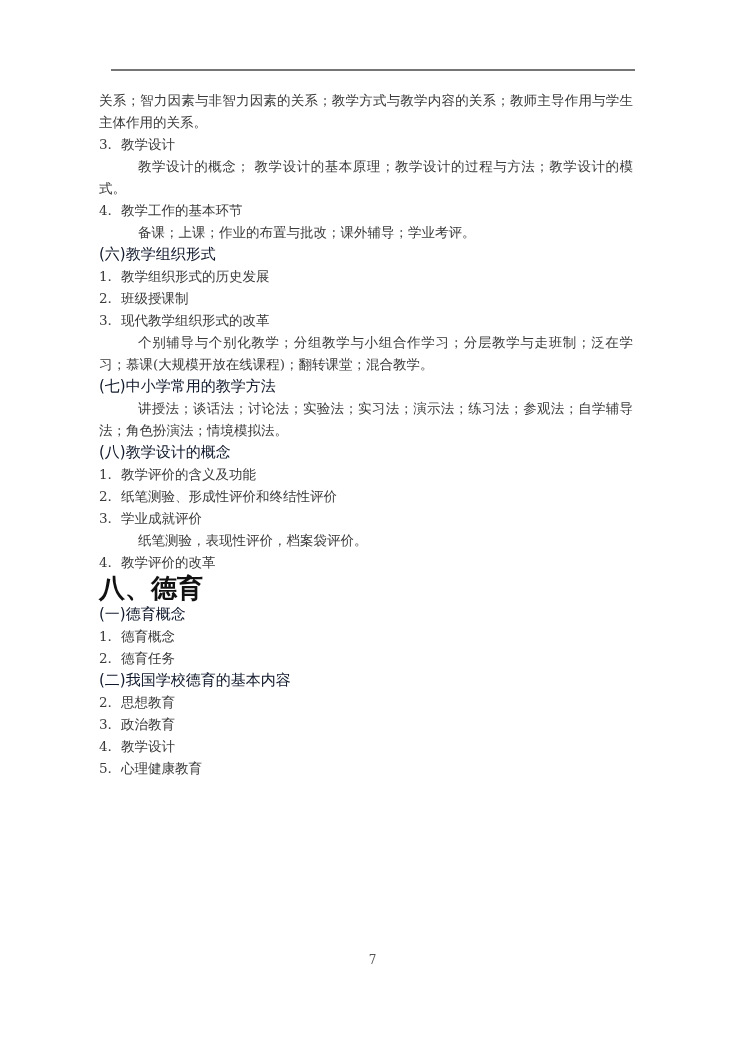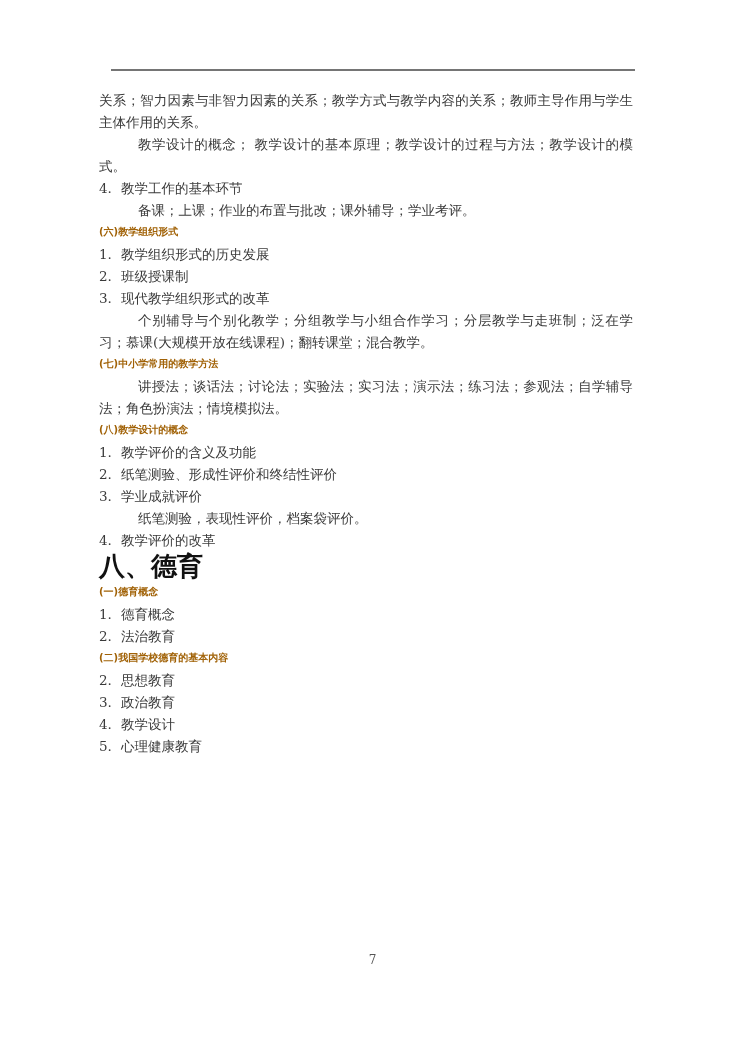--- a/index.html
+++ b/index.html
@@ -28,24 +28,24 @@
     font-size: 13.5px;
     line-height: 22px;
   }
   .content p { margin: 0; padding: 0; }
   .para-flush  { text-align: justify; text-indent: 0; }
   .para-indent { text-align: justify; text-indent: 39px; }
   .item { padding-left: 39px; }
   .item .num { margin-right: 9px; }
   .sec-h {
     font-family: "DejaVu Sans", sans-serif;
-    font-weight: bold;
-    font-size: 10px;
+    font-weight: normal;
+    font-size: 15px;
     line-height: 22px;
-    color: #a16207;
+    color: #0f172a;
     margin: 0;
     padding: 0;
   }
   .sec6-h { margin: 11px 0 9px 13px; }
   .sec7-h { margin: 15px 0 9px 13px; }
   .sec8-h { margin: 20px 0 8px 13px; }
   .d1-h   { margin: 25px 0 11px 13px; }
   .d2-h   { margin: 18px 0 16px 13px; }
   .chapter-h {
     font-family: "DejaVu Sans", sans-serif;
@@ -71,20 +71,23 @@
 </head>
 <body>
 
 <div class="page">
   <div class="header-rule"></div>
 
   <div class="content">
 
     <p class="para-flush">关系；智力因素与非智力因素的关系；教学方式与教学内容的关系；教师主导作用与学生主体作用的关系。</p>
 
+    <p class="item">
+      <span class="num">3.</span><span>教学设计</span>
+    </p>
     <p class="para-indent">教学设计的概念； 教学设计的基本原理；教学设计的过程与方法；教学设计的模式。</p>
     <p class="item">
       <span class="num">4.</span><span>教学工作的基本环节</span>
     </p>
     <p class="para-indent">备课；上课；作业的布置与批改；课外辅导；学业考评。</p>
 
     <p class="sec-h sec6-h">(六)教学组织形式</p>
     <p class="item">
       <span class="num">1.</span><span>教学组织形式的历史发展</span>
     </p>
@@ -114,21 +117,21 @@
       <span class="num">4.</span><span>教学评价的改革</span>
     </p>
 
     <p class="chapter-h">八、德育</p>
 
     <p class="sec-h d1-h">(一)德育概念</p>
     <p class="item">
       <span class="num">1.</span><span>德育概念</span>
     </p>
     <p class="item">
-      <span class="num">2.</span><span>法治教育</span>
+      <span class="num">2.</span><span>德育任务</span>
     </p>
 
     <p class="sec-h d2-h">(二)我国学校德育的基本内容</p>
     <p class="item">
       <span class="num">2.</span><span>思想教育</span>
     </p>
     <p class="item">
       <span class="num">3.</span><span>政治教育</span>
     </p>
     <p class="item">

